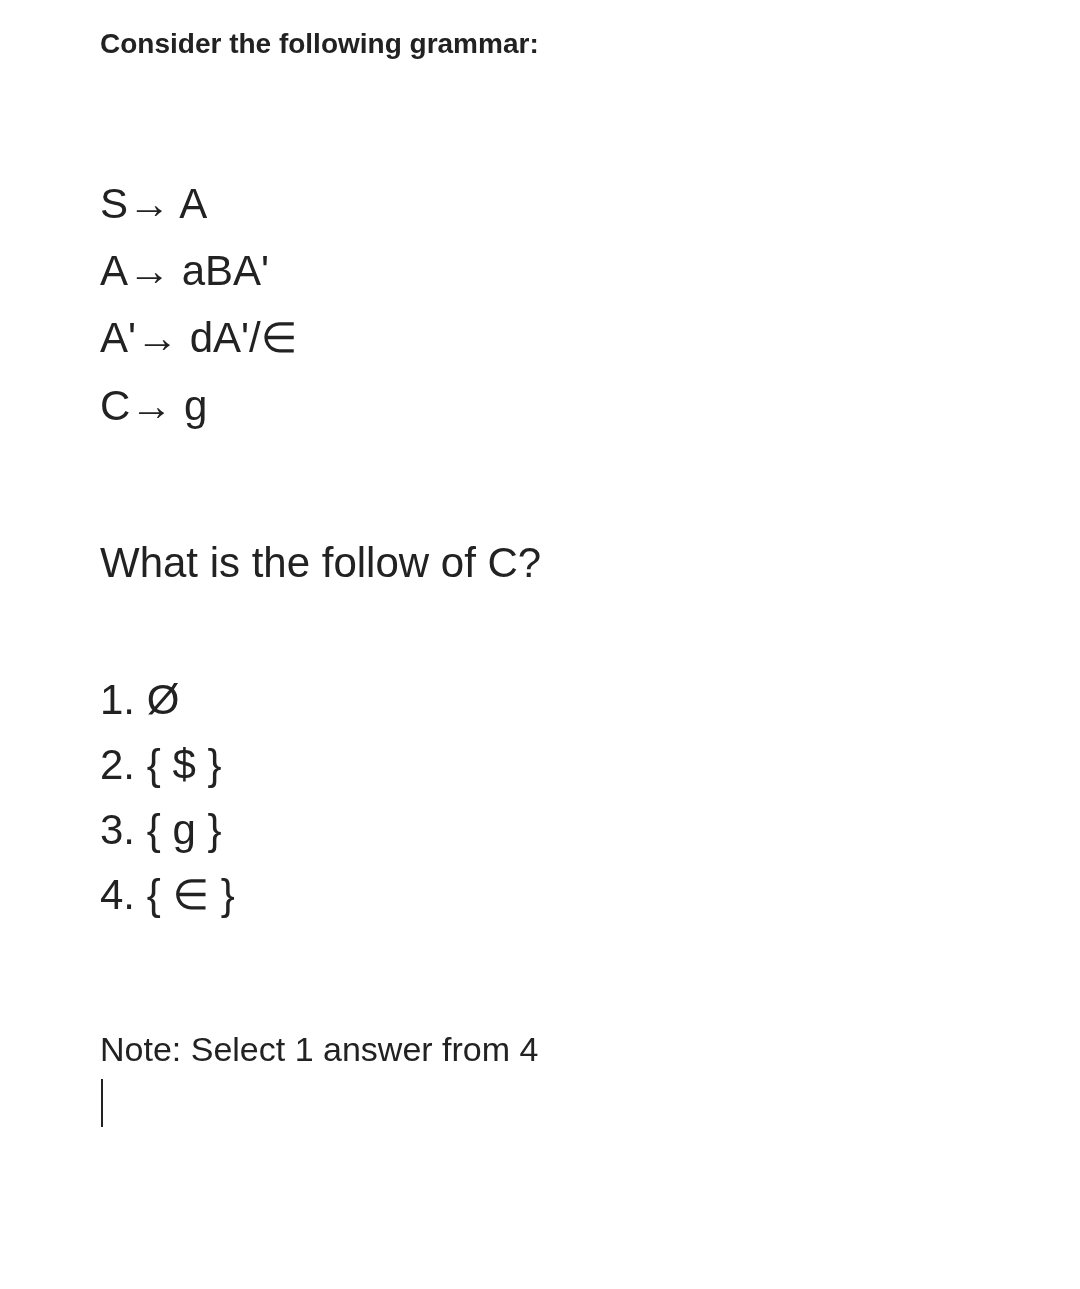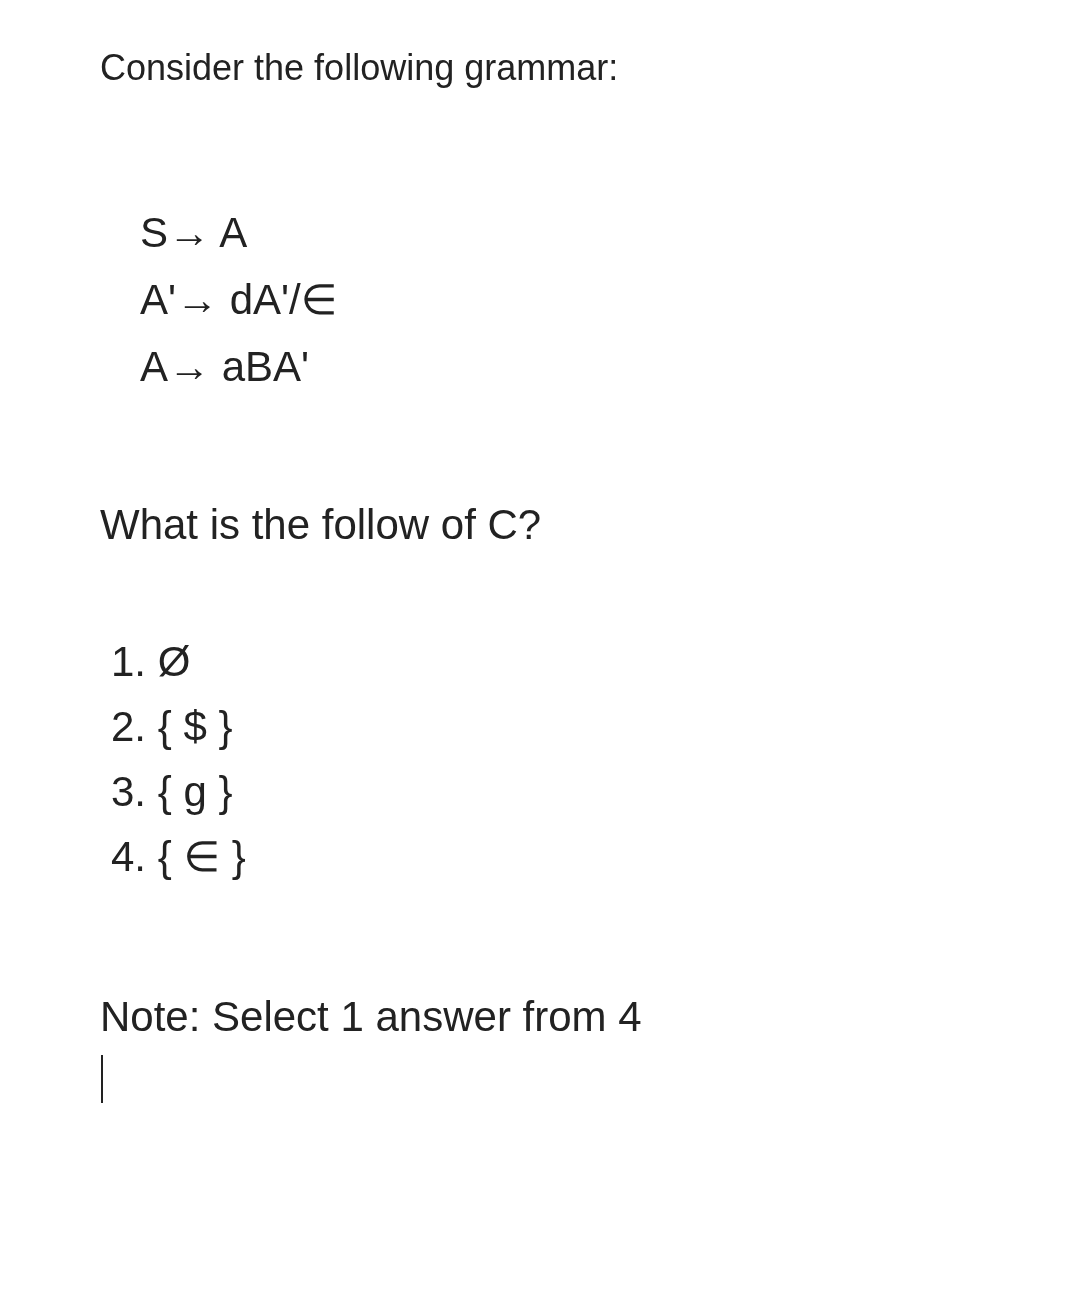--- a/index.html
+++ b/index.html
@@ -9,52 +9,49 @@
     }
     body {
       width: 1080px;
       height: 1289px;
       background: #ffffff;
       font-family: "Segoe UI", "Helvetica Neue", Arial, sans-serif;
       color: #222222;
       padding: 28px 100px;
     }
     .heading {
-      font-size: 36px;
-      font-weight: 400;
+      font-size: 28px;
+      font-weight: 700;
       margin-bottom: 110px;
-      margin-top: 19px;
     }
     .grammar-block {
       font-size: 42px;
       font-weight: 400;
       line-height: 1.6;
       margin-bottom: 100px;
-      margin-left: 40px;
     }
     .grammar-line {
       display: block;
     }
     .question {
       font-size: 42px;
       font-weight: 400;
       margin-bottom: 80px;
     }
     .options-block {
       font-size: 42px;
       font-weight: 400;
       line-height: 1.55;
       margin-bottom: 100px;
     }
     .option-line {
       display: block;
-      margin-left: 11px;
     }
     .note-block {
-      font-size: 42px;
+      font-size: 34px;
       font-weight: 400;
       line-height: 1.35;
       position: relative;
     }
     .cursor {
       display: inline-block;
       width: 2px;
       height: 48px;
       background: #222222;
       vertical-align: text-bottom;
@@ -63,22 +60,23 @@
       top: 6px;
     }
   </style>
 </head>
 <body>
 
 <div class="heading">Consider the following grammar:</div>
 
 <div class="grammar-block">
   <span class="grammar-line">S→ A</span>
+  <span class="grammar-line">A→ aBA'</span>
   <span class="grammar-line">A'→ dA'/∈</span>
-  <span class="grammar-line">A→ aBA'</span>
+  <span class="grammar-line">C→ g</span>
 </div>
 
 <div class="question">What is the follow of C?</div>
 
 <div class="options-block">
   <span class="option-line">1. Ø</span>
   <span class="option-line">2. { $ }</span>
   <span class="option-line">3. { g }</span>
   <span class="option-line">4. { ∈ }</span>
 </div>

